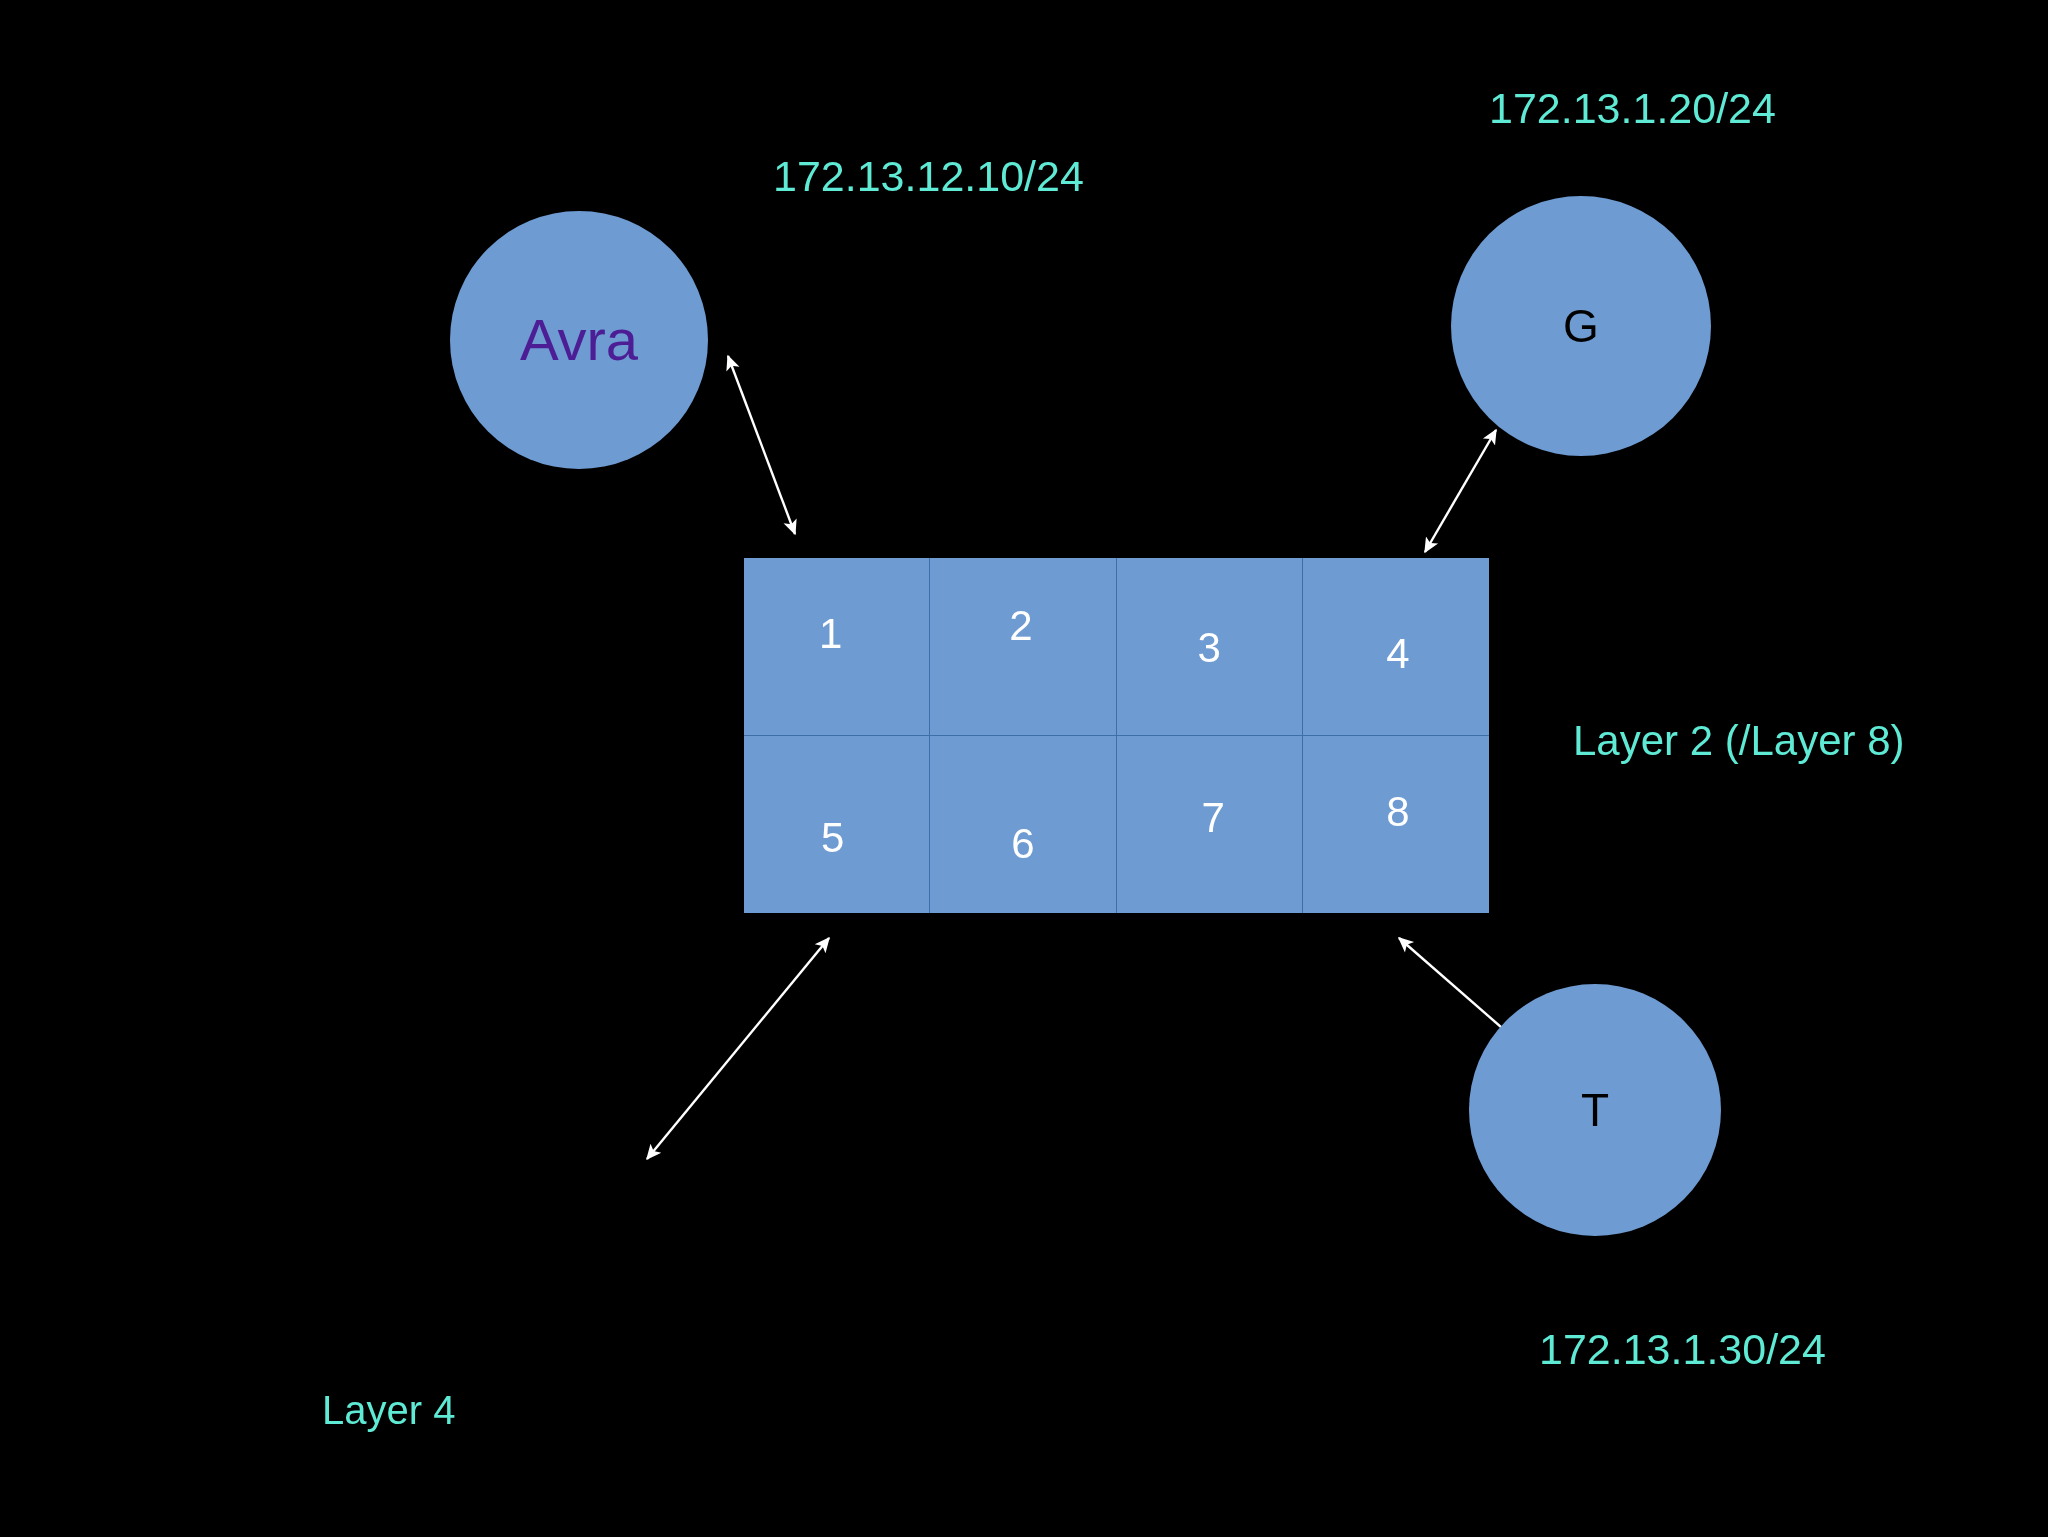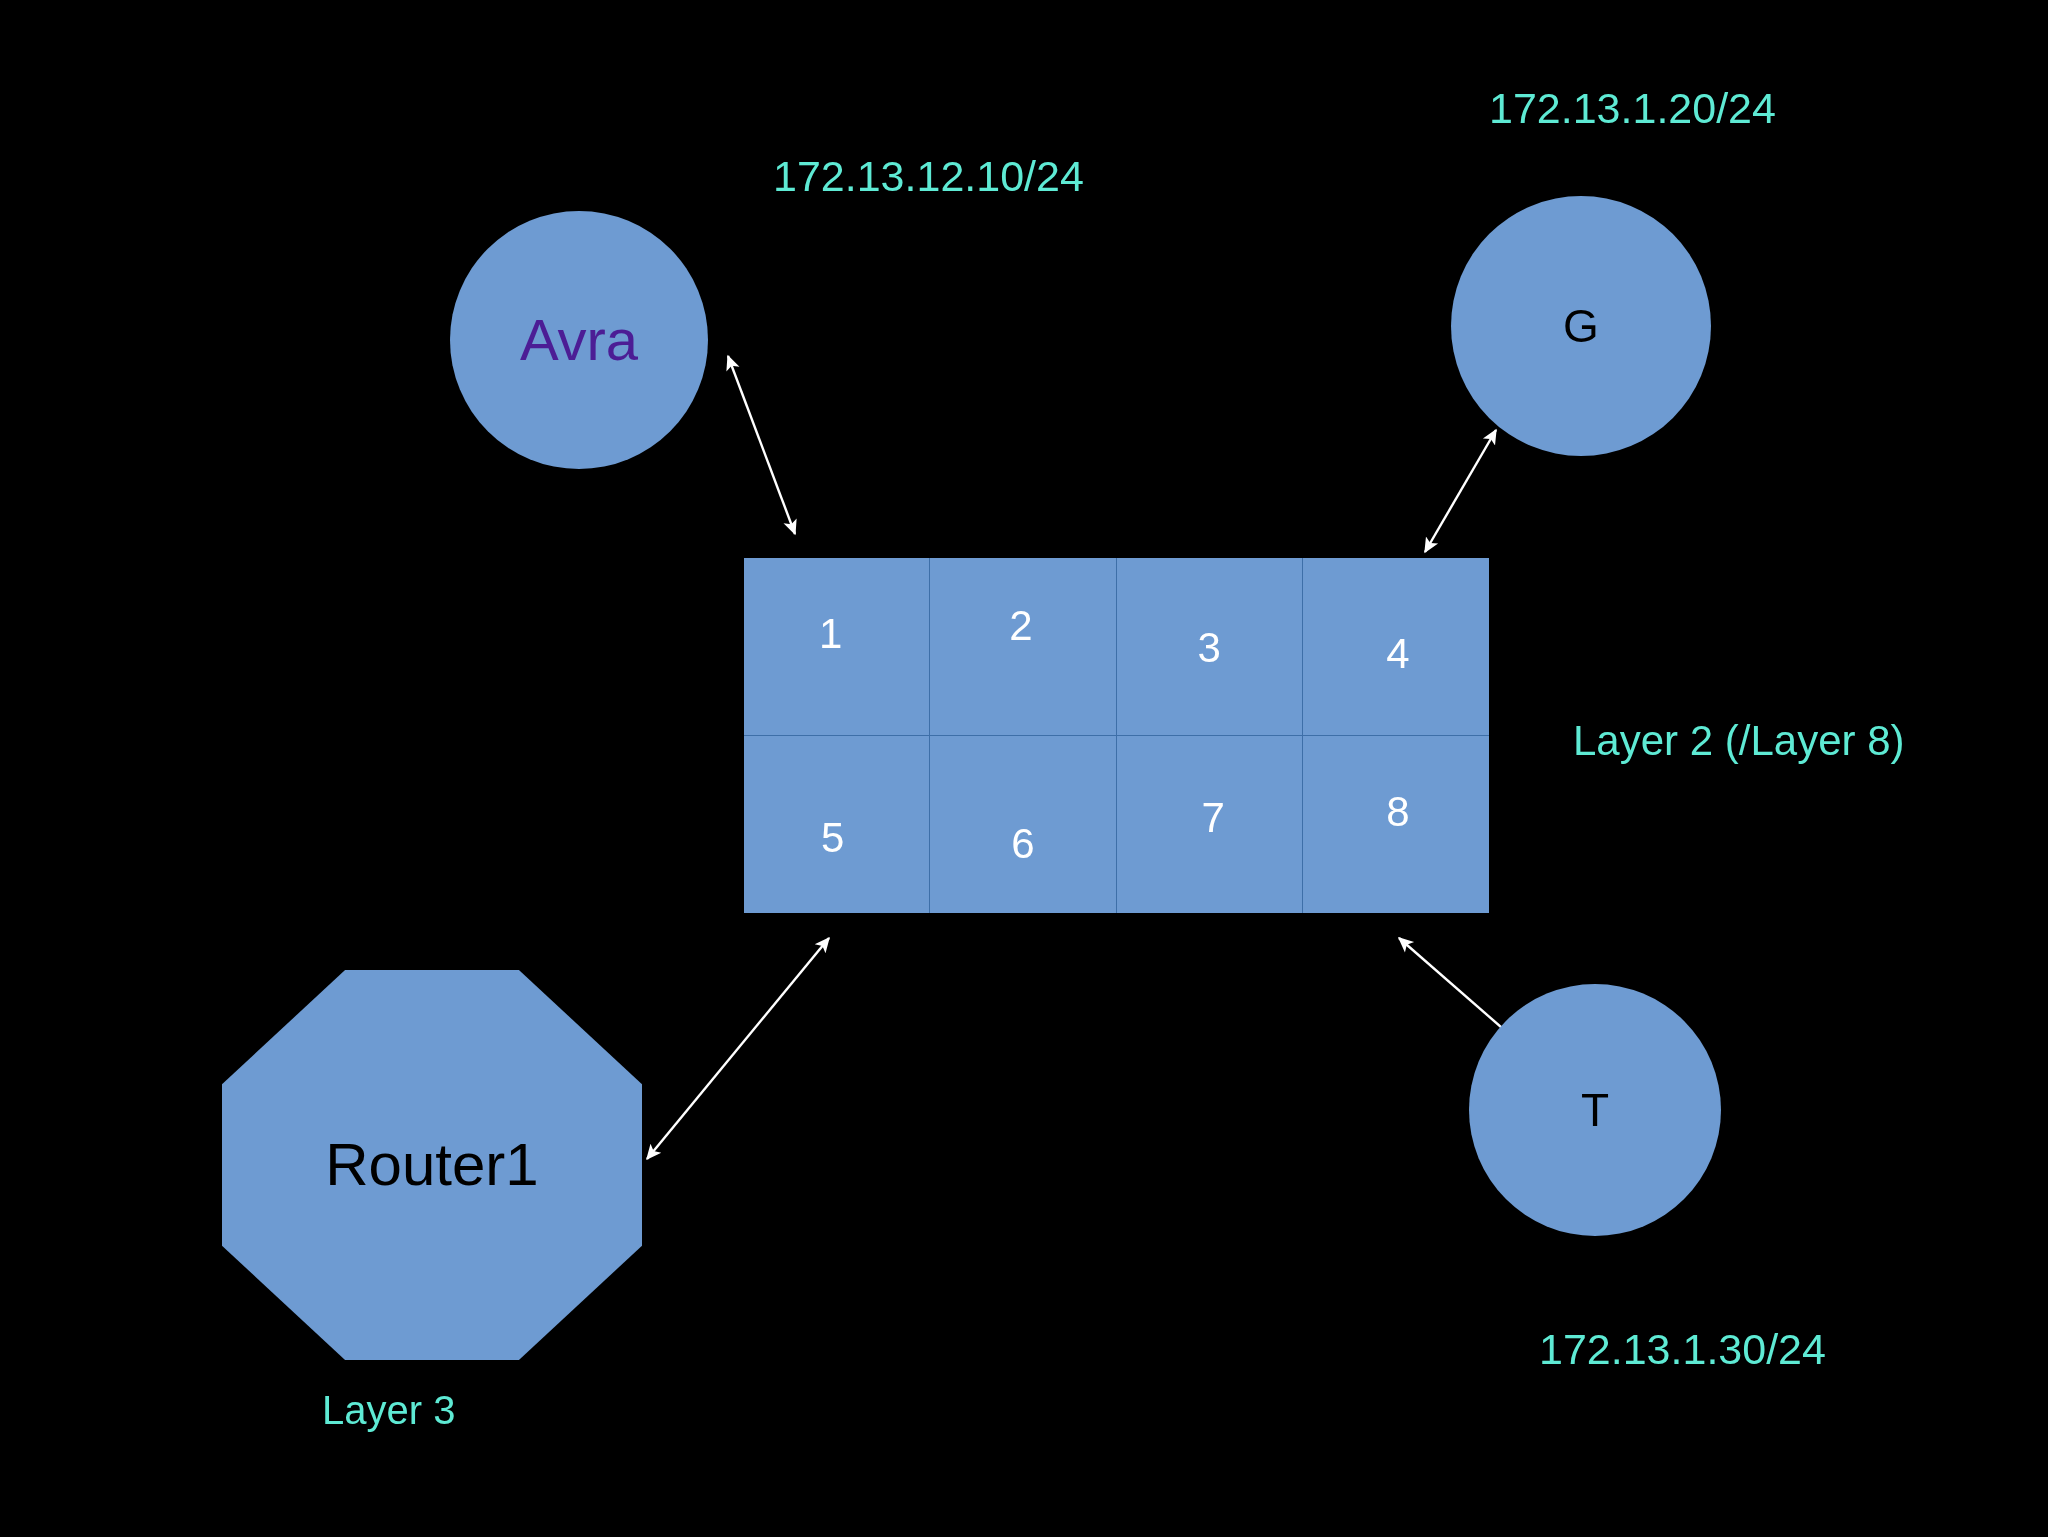--- a/index.html
+++ b/index.html
@@ -135,23 +135,20 @@
   </div>
 
   <div class="node node-circle" style="left:1451px; top:196px; width:260px; height:260px;">
     <span class="node-label label-dark" style="font-size:46px;">G</span>
   </div>
 
   <div class="node node-circle" style="left:1469px; top:984px; width:252px; height:252px;">
     <span class="node-label label-dark" style="font-size:46px;">T</span>
   </div>
 
-  <div class="node node-octagon" style="left:222px; top:970px; width:420px; height:390px;">
-    <span class="node-label label-dark" style="font-size:60px;">Router1</span>
-  </div>
 
   <div id="switch">
     <div class="port port-1">
       <span class="port-num">1</span>
     </div>
     <div class="port port-2">
       <span class="port-num">2</span>
     </div>
     <div class="port port-3">
       <span class="port-num">3</span>
@@ -174,15 +171,15 @@
   </div>
 
   <div class="annotation" style="left:773px; top:152px; font-size:43px;">172.13.12.10/24</div>
 
   <div class="annotation" style="left:1489px; top:84px; font-size:43px;">172.13.1.20/24</div>
 
   <div class="annotation" style="left:1539px; top:1325px; font-size:43px;">172.13.1.30/24</div>
 
   <div class="annotation" style="left:1573px; top:717px; font-size:42px;">Layer 2 (/Layer 8)</div>
 
-  <div class="annotation" style="left:322px; top:1388px; font-size:40px;">Layer 3</div>
+  <div class="annotation" style="left:322px; top:1388px; font-size:40px;">Layer 4</div>
 
 </div>
 
 </body></html>

